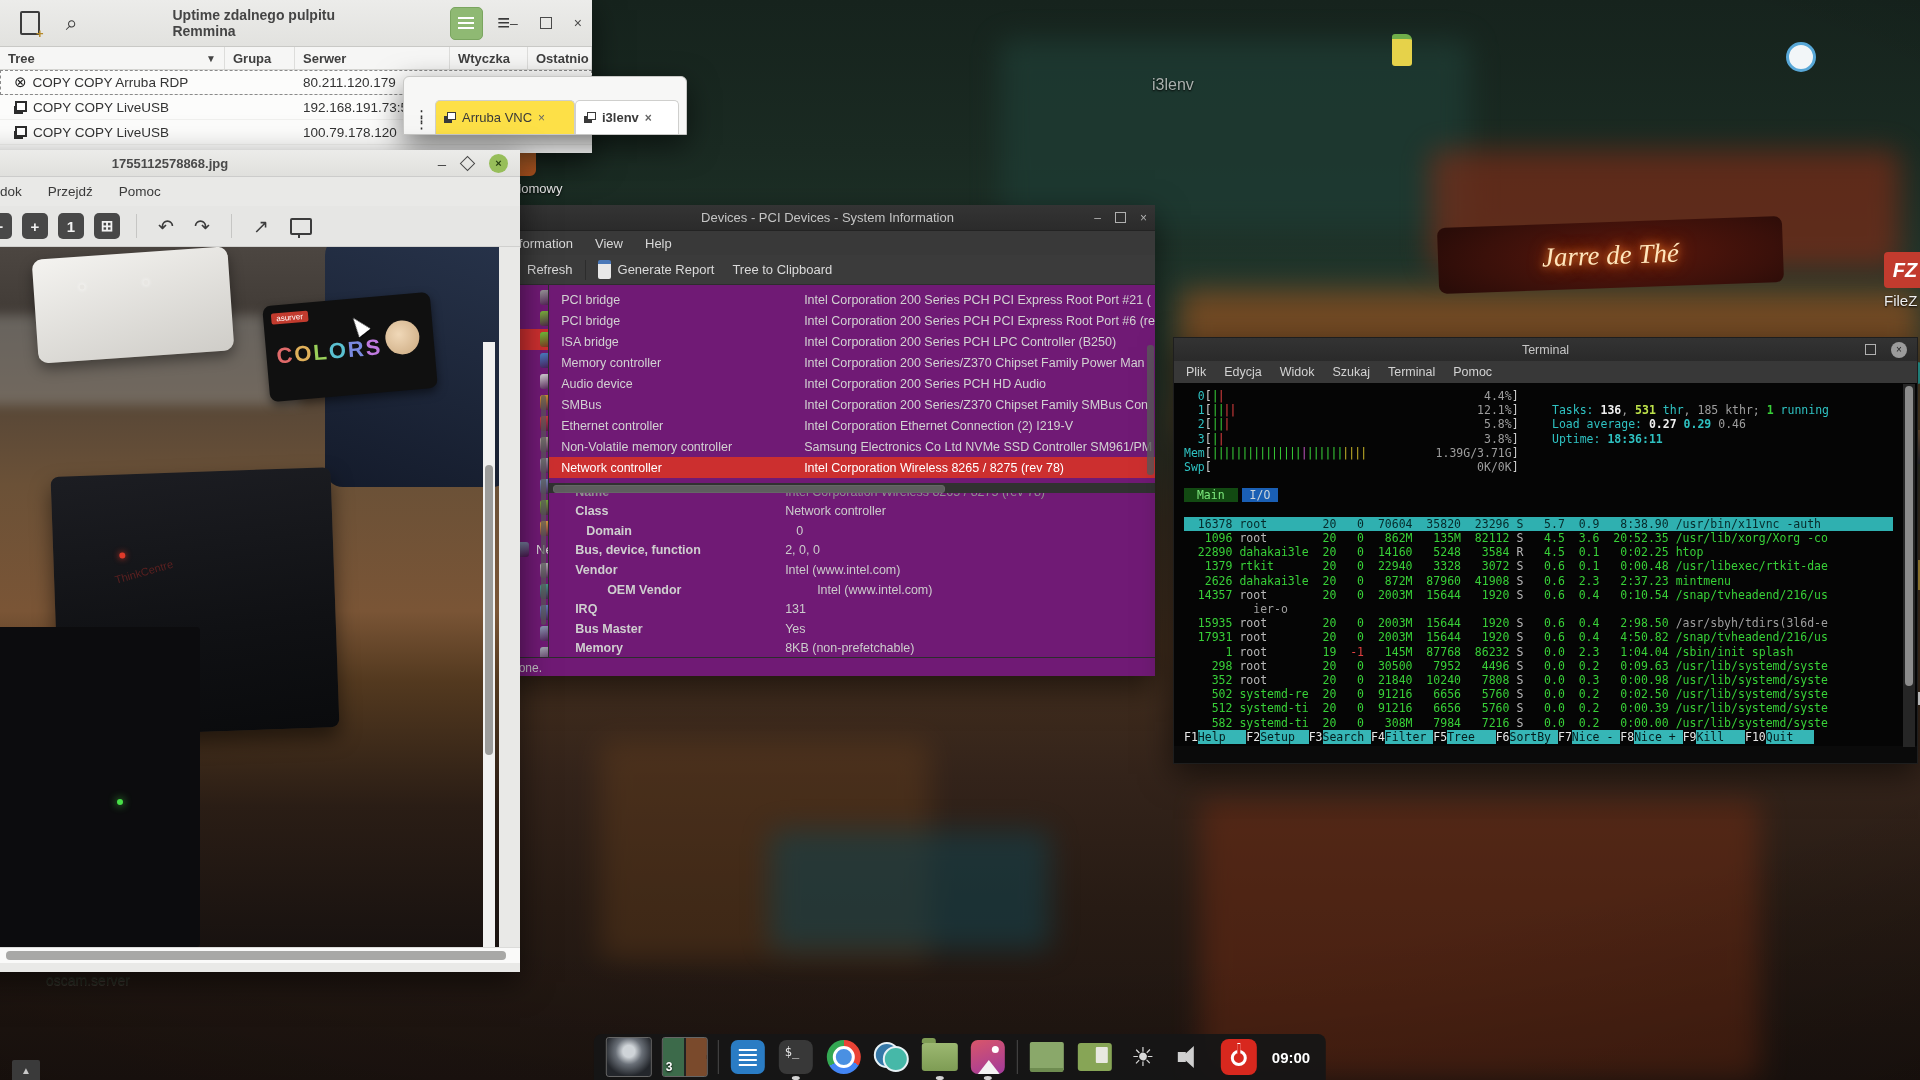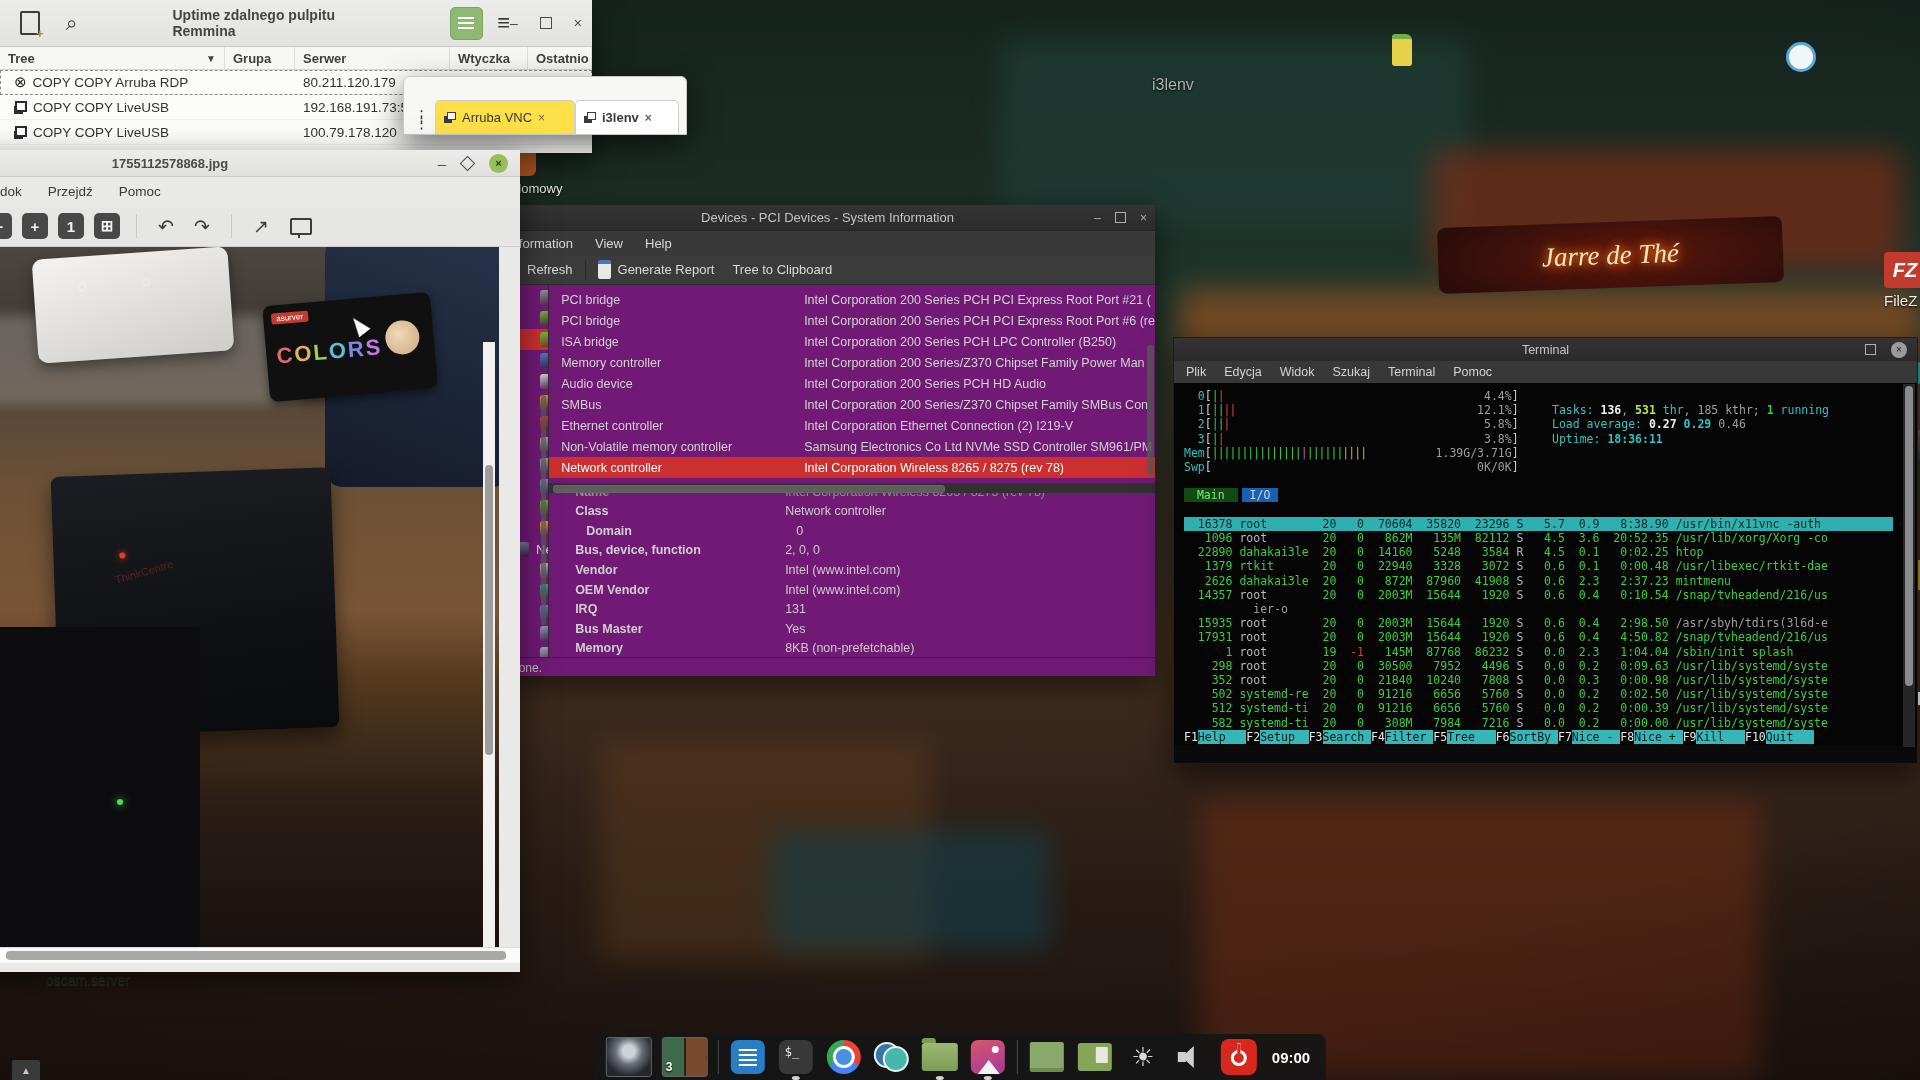--- a/index.html
+++ b/index.html
@@ -538,21 +538,21 @@
               </div>
               <div class="hi-det-row">
                 <span class="k" style="width: 210px; padding-left: 26px;">Bus, device, function</span>
                 <span class="v">2, 0, 0</span>
               </div>
               <div class="hi-det-row">
                 <span class="k" style="width: 210px; padding-left: 26px;">Vendor</span>
                 <span class="v">Intel (www.intel.com)</span>
               </div>
               <div class="hi-det-row">
-                <span class="k" style="width: 210px; padding-left: 26px;">OEM Vendor</span>
+                <span class="k" style="width: 210px; padding-left: 26px; margin-left: 32px;">OEM Vendor</span>
                 <span class="v">Intel (www.intel.com)</span>
               </div>
               <div class="hi-det-row">
                 <span class="k" style="width: 210px; padding-left: 26px;">IRQ</span>
                 <span class="v">131</span>
               </div>
               <div class="hi-det-row">
                 <span class="k" style="width: 210px; padding-left: 26px;">Bus Master</span>
                 <span class="v">Yes</span>
               </div>

